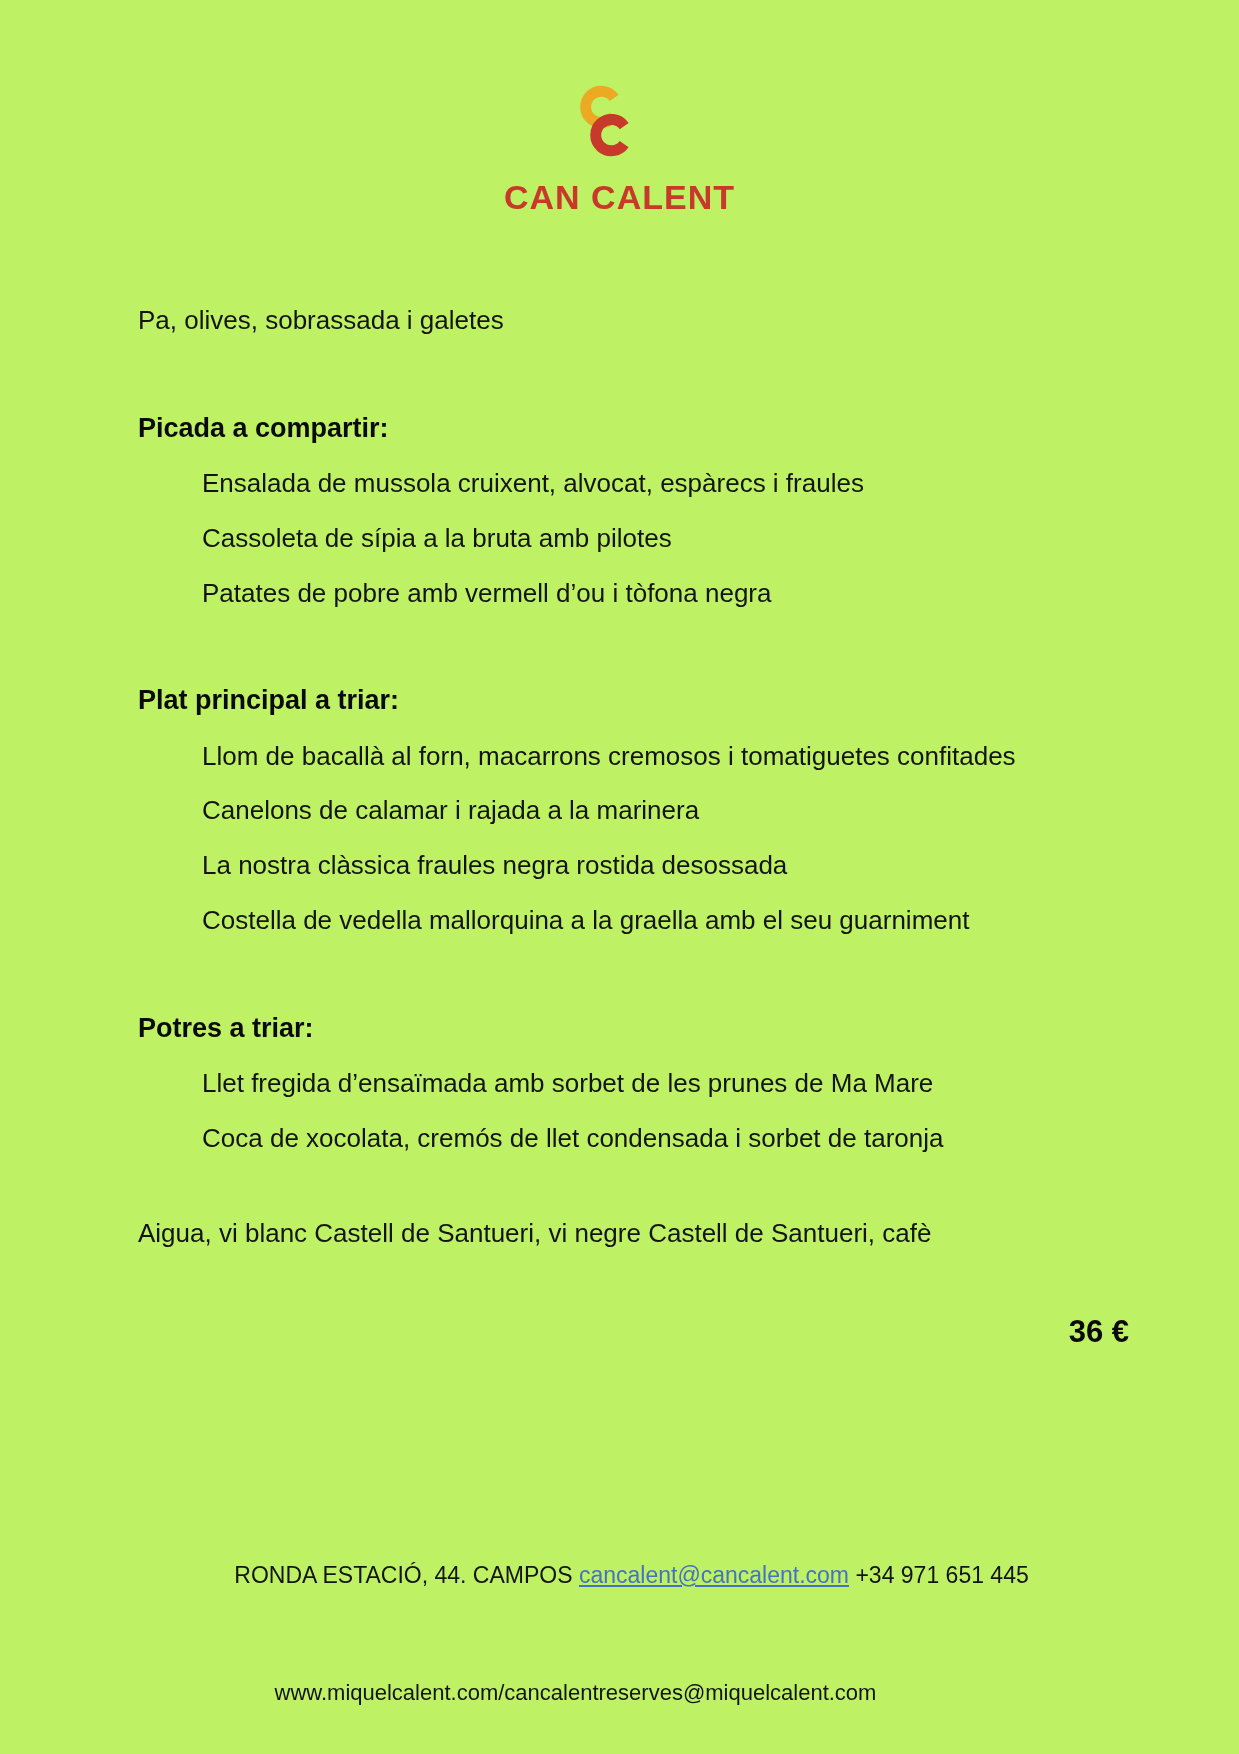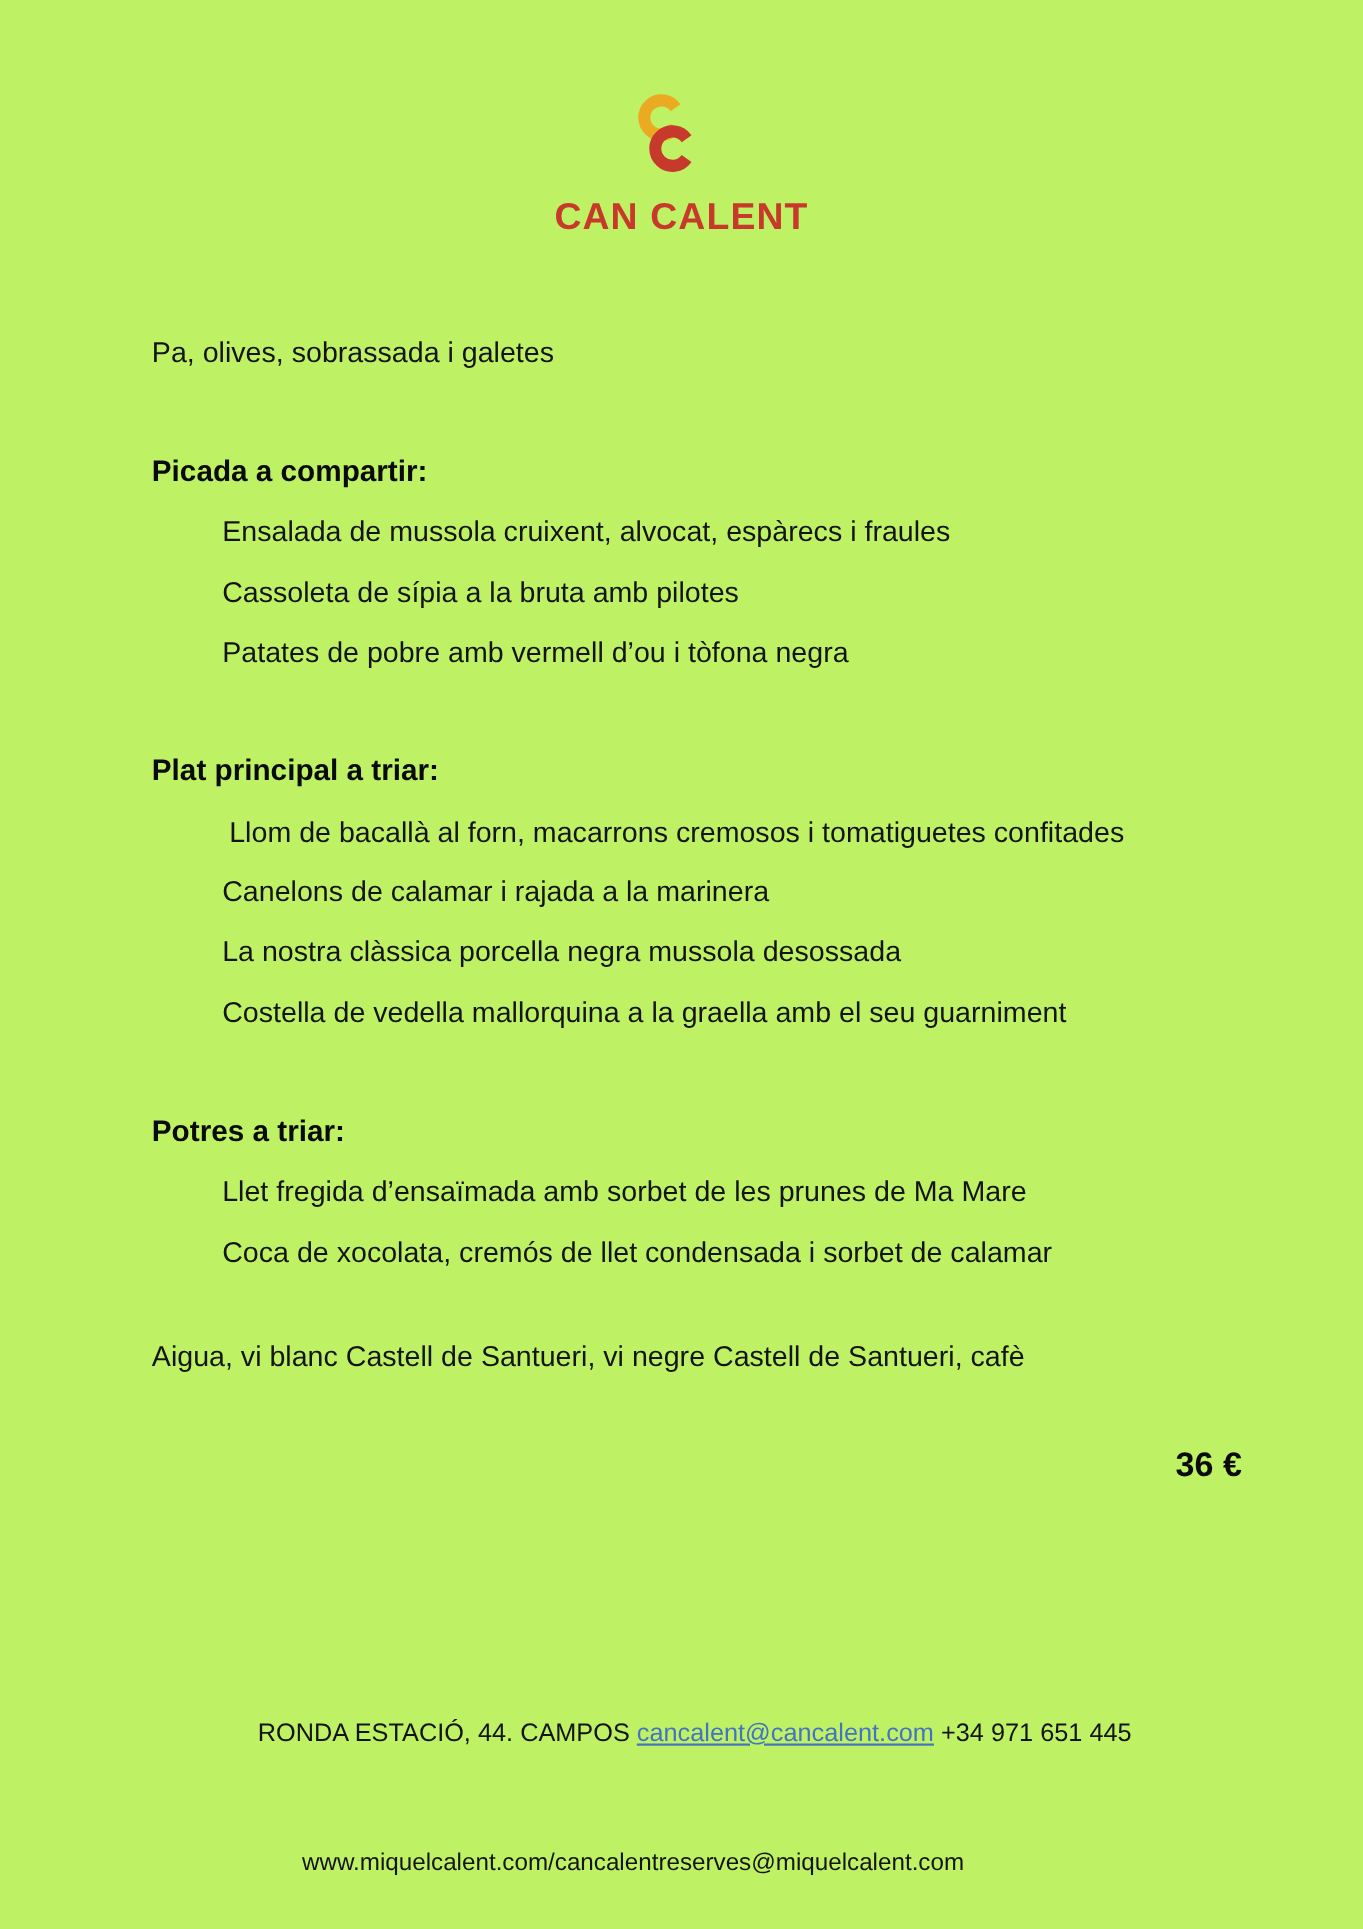--- a/index.html
+++ b/index.html
@@ -38,21 +38,21 @@
     line-height: 1.34;
   }
   .intro-line { margin-top: 86px; }
   .section-heading {
     font-size: 27px;
     font-weight: bold;
     margin-top: 72px;
     color: #0a0a0a;
   }
   .menu-item { margin-top: 20px; margin-left: 64px; }
-  .wrap-narrow { max-width: 820px; text-align: right; }
+  .wrap-narrow { max-width: 820px; }
   .drinks-line { margin-top: 60px; }
   .price {
     text-align: right;
     font-size: 31px;
     font-weight: bold;
     margin-top: 60px;
     color: #0a0a0a;
   }
   .footer-line1 {
     position: absolute;
@@ -102,28 +102,28 @@
       <h2 class="section-heading">Picada a compartir:</h2>
       <p class="menu-item">Ensalada de mussola cruixent, alvocat, espàrecs i fraules</p>
       <p class="menu-item">Cassoleta de sípia a la bruta amb pilotes</p>
       <p class="menu-item">Patates de pobre amb vermell d’ou i tòfona negra</p>
     </section>
 
     <section>
       <h2 class="section-heading">Plat principal a triar:</h2>
       <p class="menu-item wrap-narrow">Llom de bacallà al forn, macarrons cremosos i tomatiguetes confitades</p>
       <p class="menu-item">Canelons de calamar i rajada a la marinera</p>
-      <p class="menu-item">La nostra clàssica porcella negra mussola desossada</p>
+      <p class="menu-item">La nostra clàssica fraules negra rostida desossada</p>
       <p class="menu-item">Costella de vedella mallorquina a la graella amb el seu guarniment</p>
     </section>
 
     <section>
       <h2 class="section-heading">Potres a triar:</h2>
       <p class="menu-item">Llet fregida d’ensaïmada amb sorbet de les prunes de Ma Mare</p>
-      <p class="menu-item">Coca de xocolata, cremós de llet condensada i sorbet de calamar</p>
+      <p class="menu-item">Coca de xocolata, cremós de llet condensada i sorbet de taronja</p>
     </section>
 
     <p class="drinks-line">Aigua, vi blanc Castell de Santueri, vi negre Castell de Santueri, cafè</p>
 
     <div class="price">36 €</div>
 
   </div>
 
   <div class="footer-line1"><span>RONDA ESTACIÓ, 44. CAMPOS </span><a class="email-link">cancalent@cancalent.com</a><span> +34 971 651 445</span></div>
 

